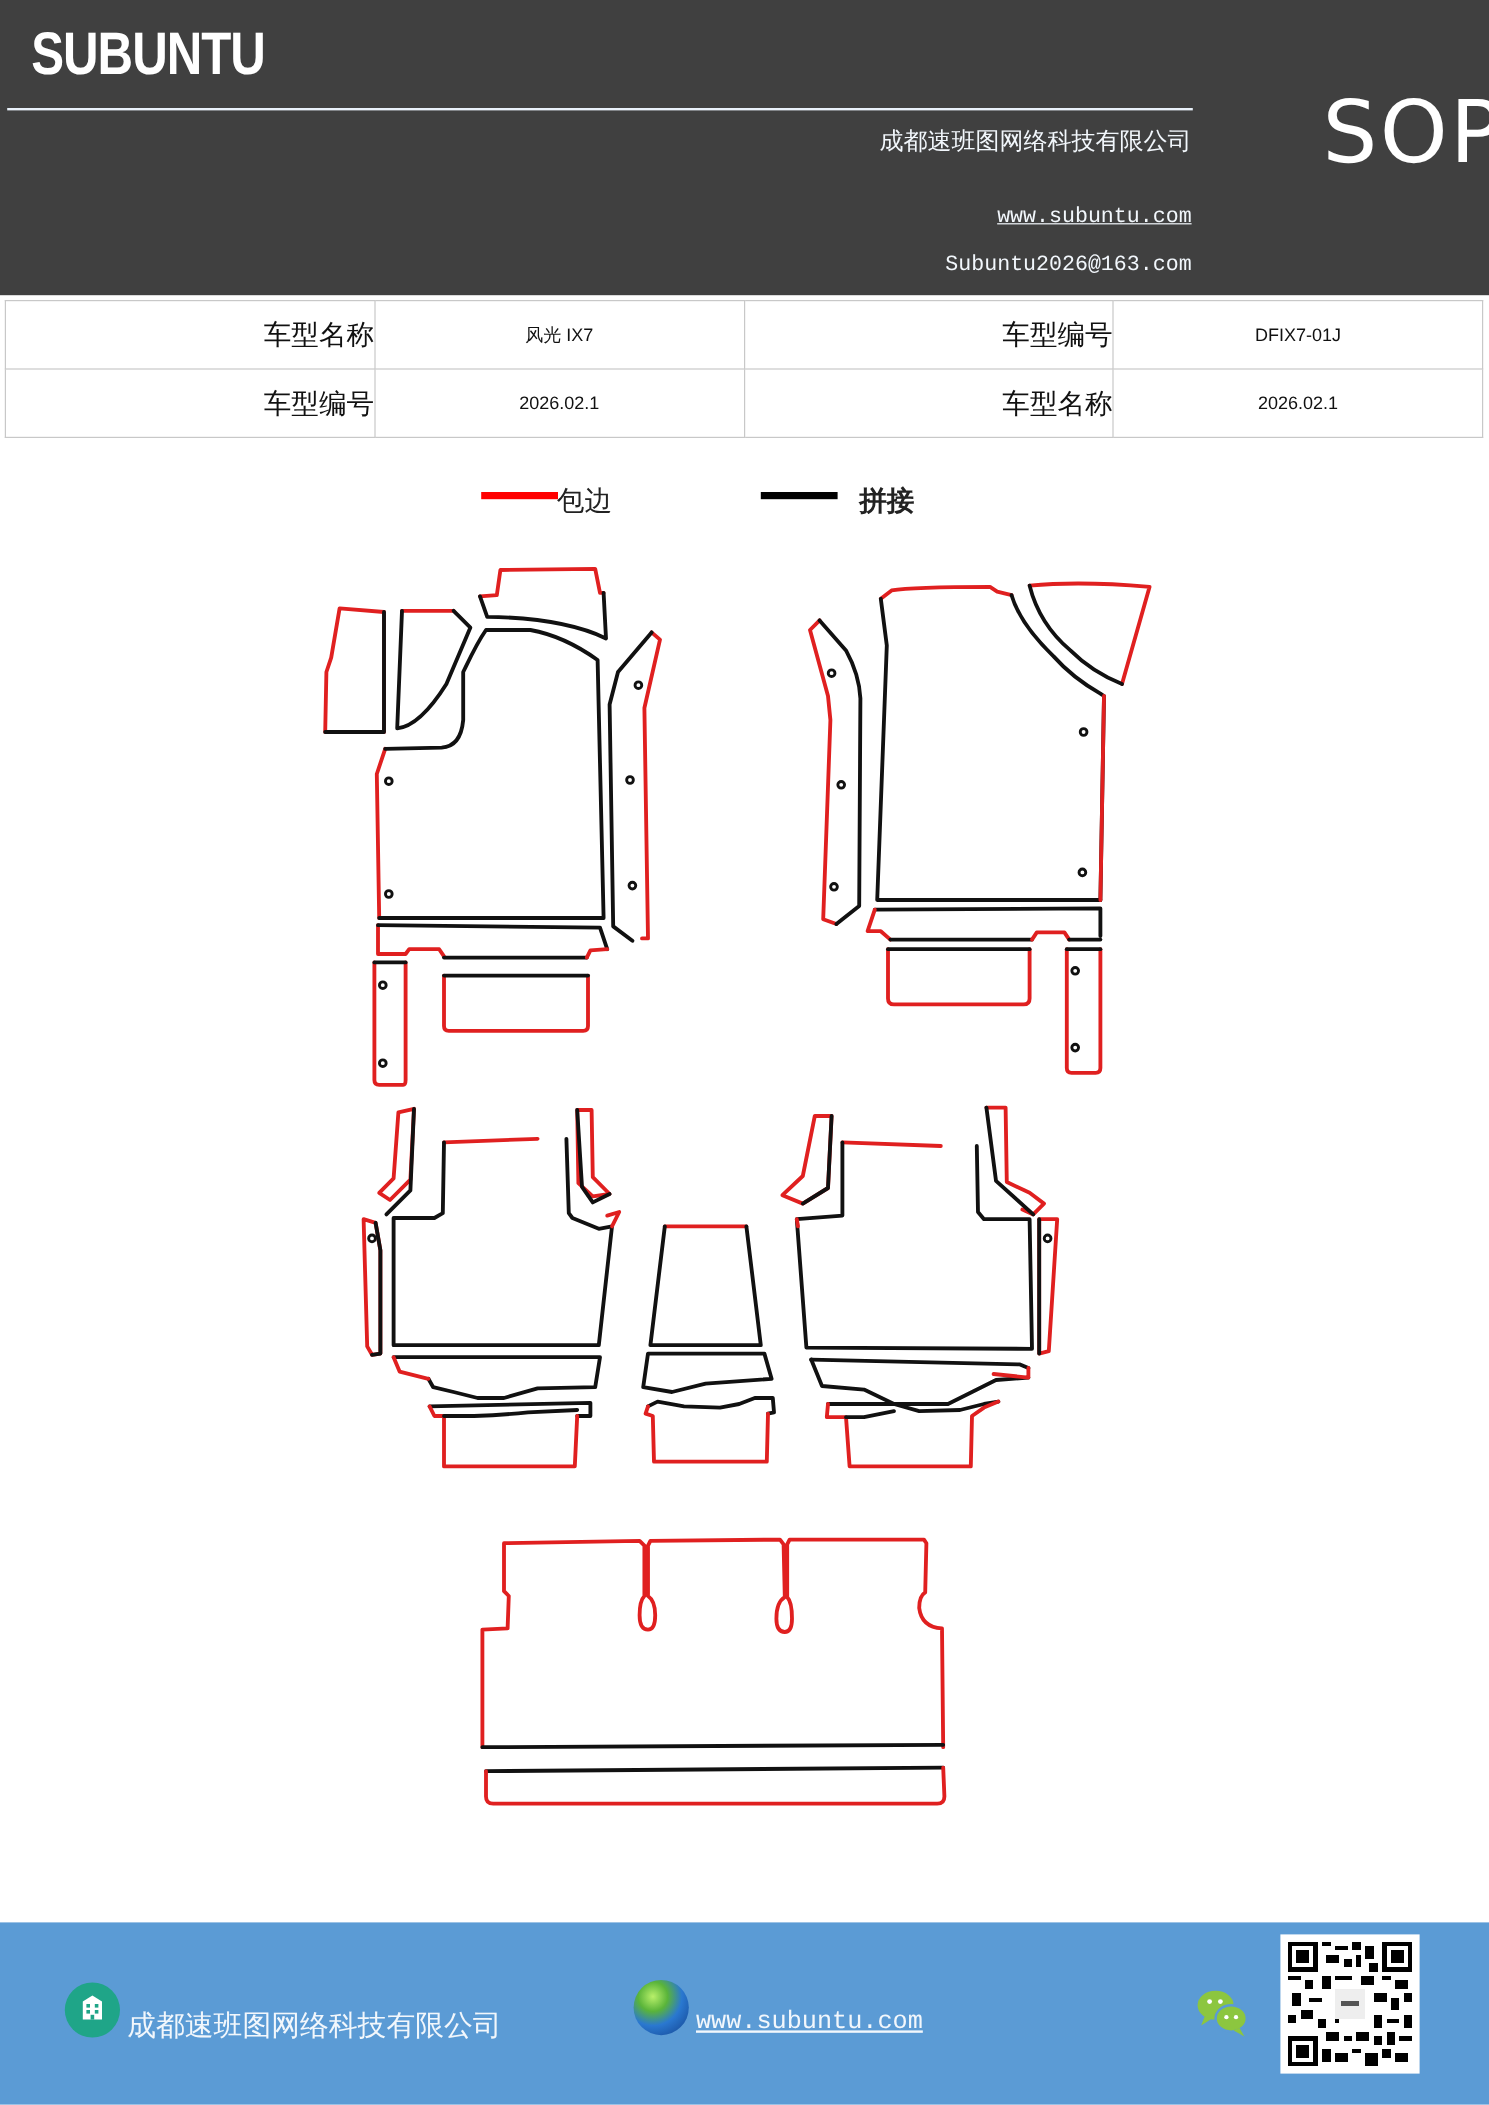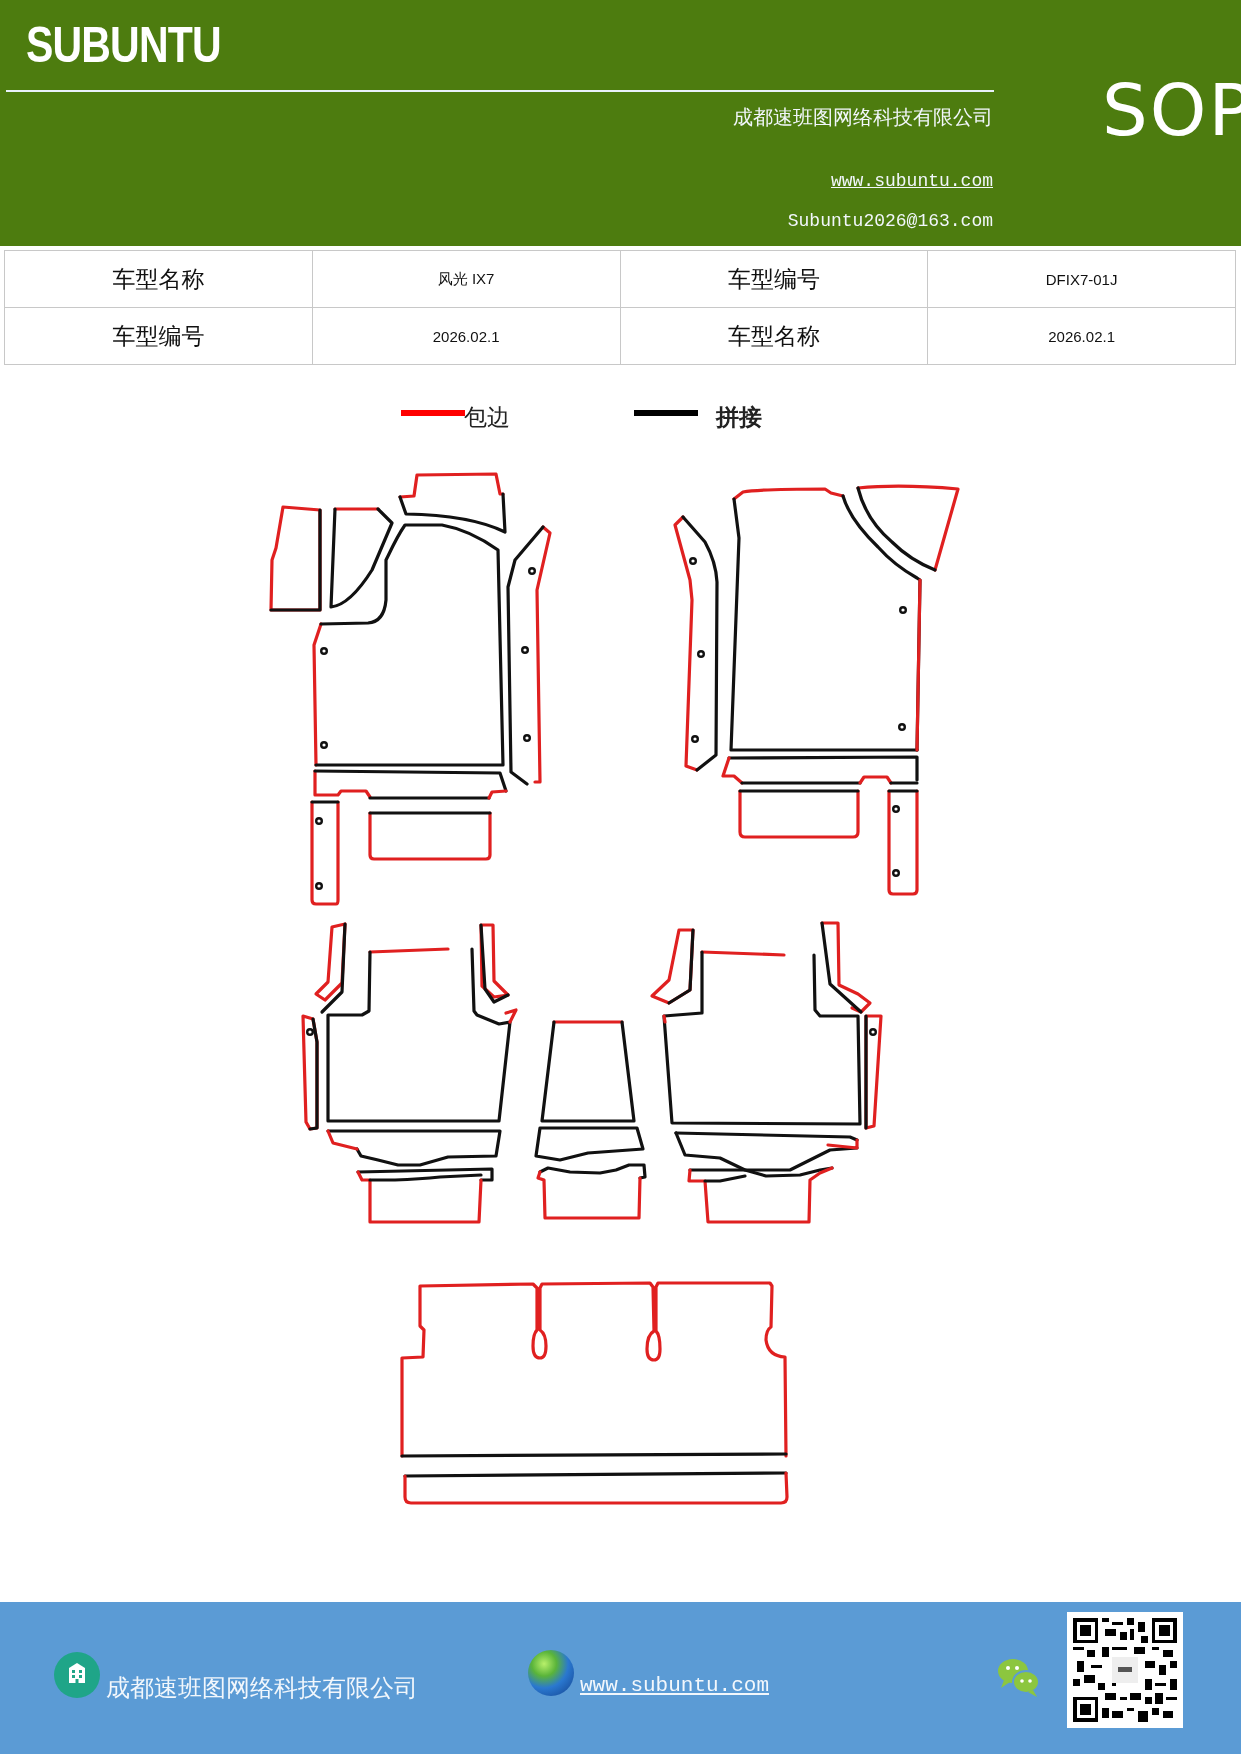--- a/index.html
+++ b/index.html
@@ -1,32 +1,32 @@
 <!DOCTYPE html>
 <html><head>
 <meta charset="utf-8">
 <style>
   * { box-sizing: border-box; margin: 0; padding: 0; }
   html, body { width: 1241px; height: 1754px; background: #ffffff; overflow: hidden; }
   body { position: relative; font-family: "Liberation Sans", "DejaVu Sans", sans-serif; color: #111; }
 
   
-  .header { position: absolute; left: 0; top: 0; width: 1241px; height: 246px; background: #4d7c0f; }
+  .header { position: absolute; left: 0; top: 0; width: 1241px; height: 246px; background: #404040; }
   .brand { position: absolute; left: 26px; top: 16px; font-family: "Liberation Sans", sans-serif; font-weight: bold; font-size: 50px; color: #fff; letter-spacing: -1px; transform: scaleX(0.82); transform-origin: left center; }
   .header-rule { position: absolute; left: 6px; top: 90px; width: 988px; height: 2px; background: #e9f1fa; }
   .doc-title { position: absolute; left: 30px; top: 146px; font-family: "DejaVu Serif", serif; font-size: 36px; color: #fff; }
   .company { position: absolute; right: 248px; top: 104px; font-family: "DejaVu Serif", serif; font-size: 20px; color: #f2f7fc; }
   .website { position: absolute; right: 248px; top: 171px; font-family: "Liberation Mono", monospace; font-size: 18px; color: #f2f7fc; text-decoration: underline; }
   .email { position: absolute; right: 248px; top: 200px; font-family: "Liberation Mono", monospace; font-size: 18px; color: #f2f7fc; margin-top: 11px; }
   .sop { position: absolute; left: 1102px; top: 68px; font-family: "DejaVu Sans", sans-serif; font-size: 72px; color: #fff; letter-spacing: 2px; }
 
   
   .info-table { position: absolute; left: 4px; top: 250px; width: 1232px; border-collapse: collapse; }
   .info-table td { border: 1px solid #c8c8c8; height: 57px; width: 25%; text-align: center; vertical-align: middle; font-size: 22px; color: #111; }
-  .info-table td.lbl { font-family: Liberation Mono, monospace; font-size: 23px; }
+  .info-table td.lbl { font-family: Liberation Mono, monospace; font-size: 23px; text-align: right; }
   .info-table td.val { font-family: "Liberation Sans", sans-serif; font-size: 15px; }
   .legend-line { position: absolute; top: 410px; height: 6px; width: 64px; }
   .legend-label { position: absolute; top: 402px; font-family: "DejaVu Serif", serif; font-size: 23px; color: #222; }
 
   
   .diagram { position: absolute; left: 0; top: 0; width: 1241px; height: 1754px; pointer-events: none; }
 
   
   .footer { position: absolute; left: 0; top: 1602px; width: 1241px; height: 152px; background: #5b9bd5; }
   .f-building { position: absolute; left: 54px; top: 50px; width: 46px; height: 46px; border-radius: 50%; background: #1fa588; }

